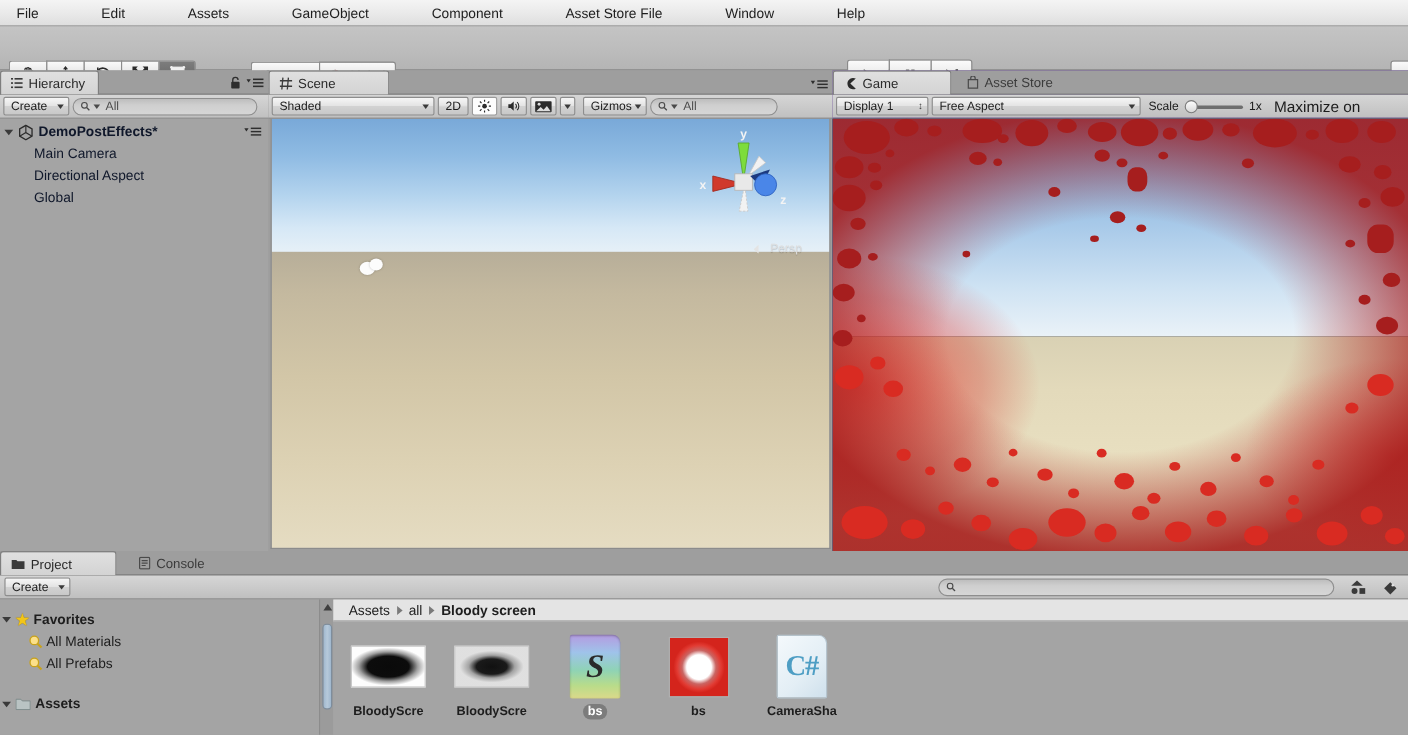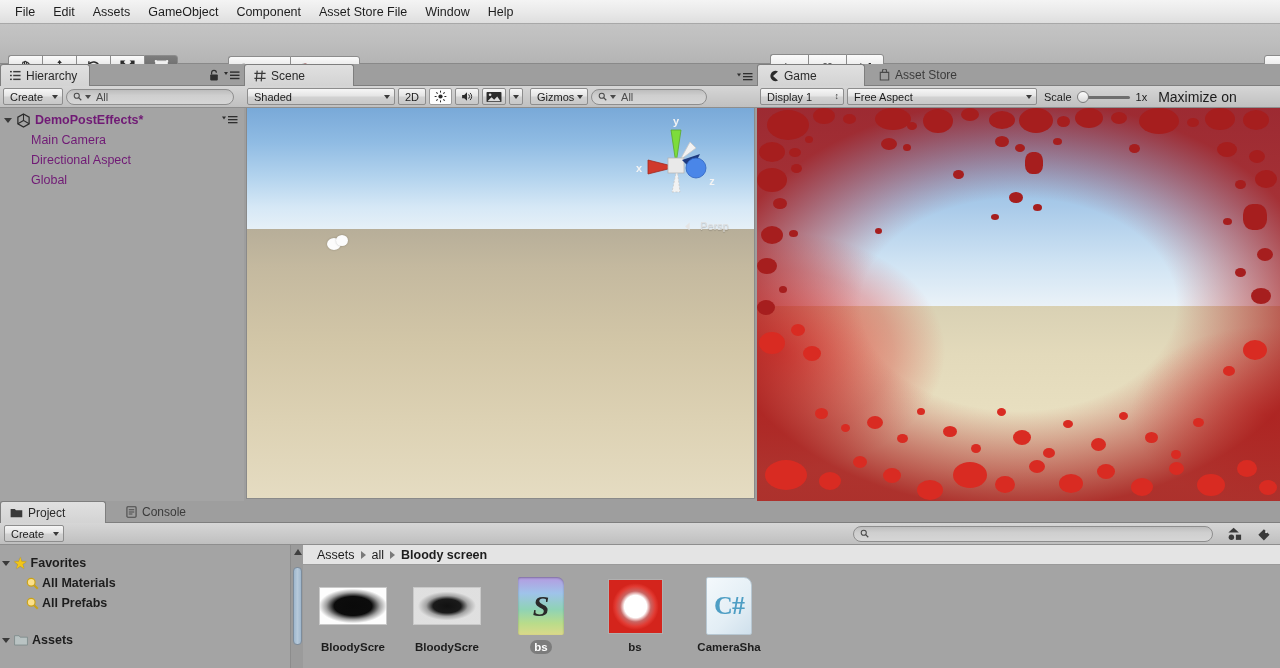--- a/index.html
+++ b/index.html
@@ -12,21 +12,21 @@
     background: #a4a4a4;
     -webkit-font-smoothing: antialiased;
   }
   #app { position: relative; width: 1280px; height: 668px; }
 
   
   .menubar {
     position: absolute; left: 0; top: 0; width: 1280px; height: 24px;
     background: linear-gradient(to bottom, #f4f4f4 0%, #e9e9e9 55%, #dedede 100%);
     border-bottom: 1px solid #a8a8a8;
-    display: flex; align-items: center; padding-left: 6px;
+    display: flex; align-items: center; padding-left: 6px; gap: 39px;
   }
   .menu-item {
     padding: 3px 9px; font-size: 12.5px; color: #1d1d1d;
     cursor: default; white-space: nowrap; line-height: 14px;
   }
 
   
   .toolbar {
     position: absolute; left: 0; top: 24px; width: 1280px; height: 40px;
     background: linear-gradient(to bottom, #c4c4c4 0%, #bdbdbd 50%, #b4b4b4 100%);
@@ -127,21 +127,21 @@
     font-size: 11px; color: #4c4c4c; cursor: text;
   }
   .caret { width: 0; height: 0; border-left: 3px solid transparent;
            border-right: 3px solid transparent; border-top: 4px solid #3a3a3a; }
 
   
   #hierarchy { left: 0; top: 64px; width: 244px; height: 437px; background: #a4a4a4; }
   .hier-body { background: #a4a4a4; height: 393px; padding-top: 2px; }
   .hier-row {
     height: 20px; display: flex; align-items: center;
-    font-size: 12.5px; color: #701a75; cursor: default; position: relative;
+    font-size: 12.5px; color: #0f172a; cursor: default; position: relative;
   }
   .hier-row.scene-root { font-weight: bold; padding-left: 4px; }
   .hier-row.child { padding-left: 31px; text-align: center; }
   .tri { width: 0; height: 0; border-left: 5px solid #3a3a3a;
          border-top: 4px solid transparent; border-bottom: 4px solid transparent;
          margin-right: 3px; }
   .tri.open { border-left: 4px solid transparent; border-right: 4px solid transparent;
               border-top: 5px solid #3a3a3a; border-bottom: none; margin-right: 4px; }
 
   
@@ -204,21 +204,21 @@
     border-bottom: 1px solid #8e8e8e;
     display: flex; align-items: center; padding: 0 4px; gap: 4px;
   }
   .proj-body { display: flex; height: 123px; }
   .proj-tree {
     width: 290px; background: #a4a4a4; position: relative;
     padding-top: 8px; overflow: hidden;
   }
   .tree-row {
     height: 20px; display: flex; align-items: center;
-    font-size: 12.5px; color: #1d1d1d; cursor: default; font-weight: bold;
+    font-size: 12.5px; color: #1d1d1d; cursor: default;
   }
   .tree-row.group { font-weight: bold; padding-left: 2px; }
   .tree-row.leaf { padding-left: 26px; }
   .proj-scroll {
     width: 13px; background: #9b9b9b; position: relative;
     border-left: 1px solid #8c8c8c;
   }
   .proj-scroll-thumb {
     position: absolute; left: 2px; top: 22px; width: 9px; height: 78px;
     background: linear-gradient(to right, #9fb7cd 0%, #b6c9da 50%, #9fb7cd 100%);

